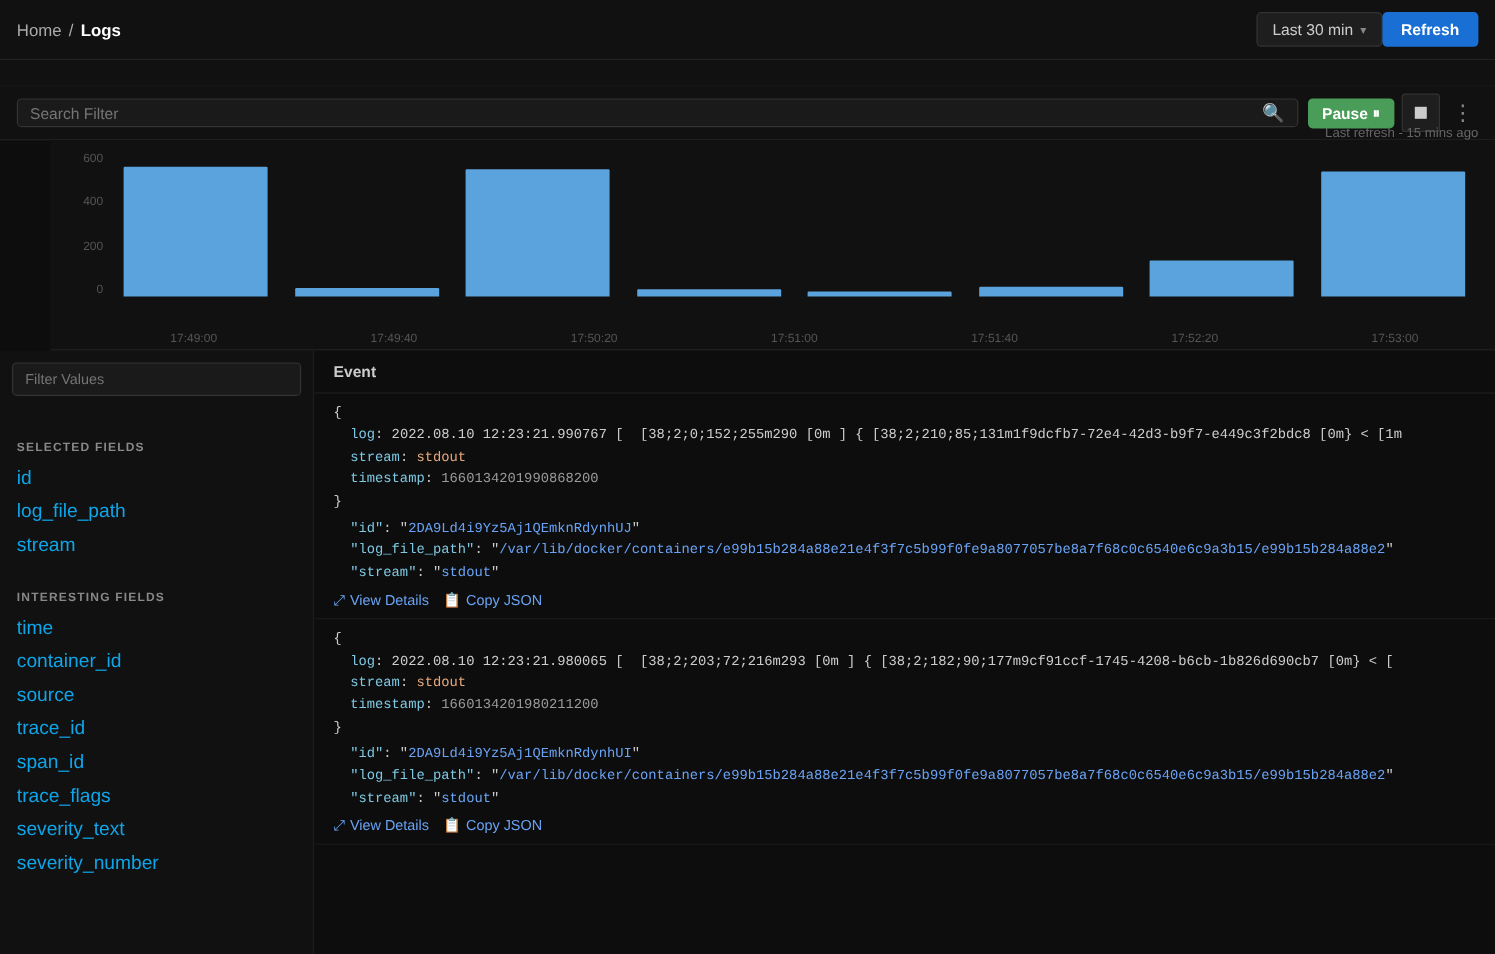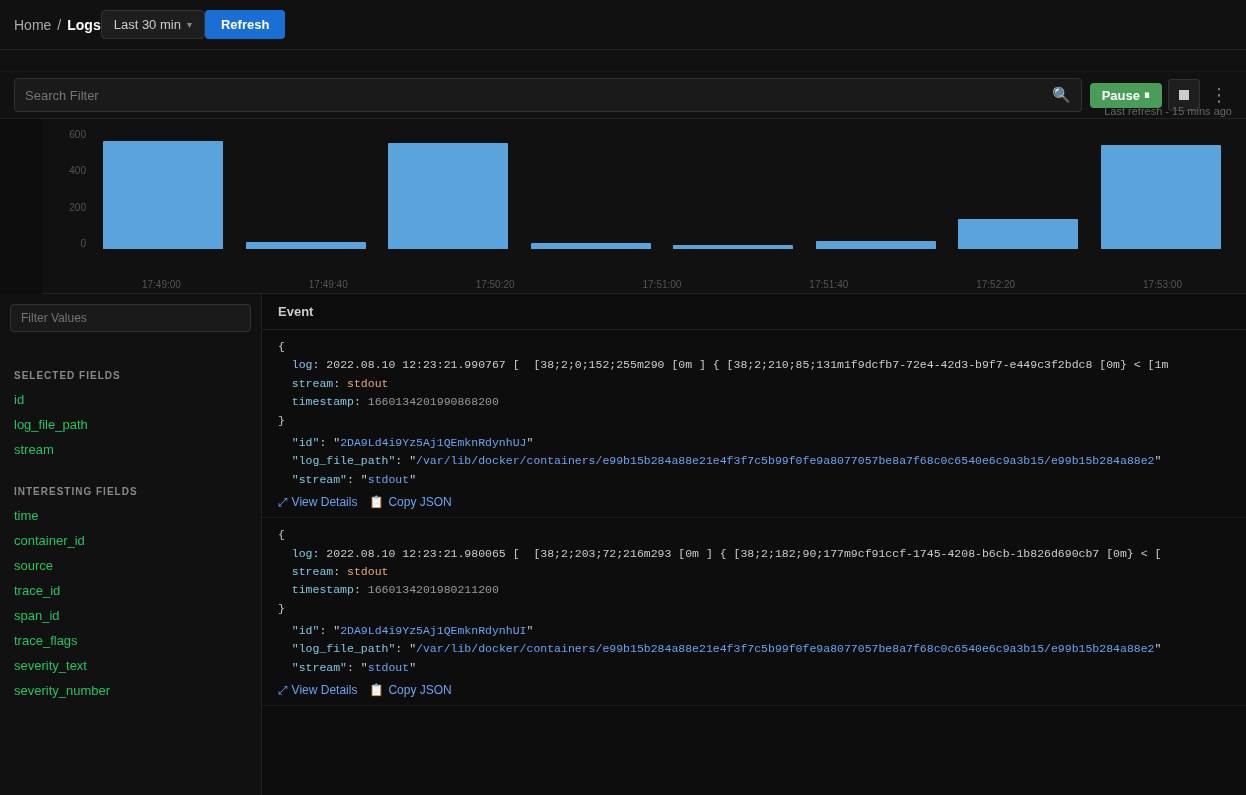--- a/index.html
+++ b/index.html
@@ -10,21 +10,21 @@
       font-size: 13px;
       overflow: hidden;
       width: 1246px;
       height: 795px;
     }
 
     
     .top-bar {
       display: flex;
       align-items: center;
-      justify-content: flex-start;
+      justify-content: space-between;
       padding: 8px 14px;
       background: #111;
       border-bottom: 1px solid #222;
       height: 50px;
     }
     .breadcrumb {
       display: flex;
       align-items: center;
       gap: 6px;
       color: #aaa;
@@ -71,21 +71,21 @@
       gap: 8px;
     }
     .search-input-wrap {
       flex: 1;
       display: flex;
       align-items: center;
       background: #1a1a1a;
       border: 1px solid #333;
       border-radius: 4px;
       padding: 0 10px;
-      height: 34px;
+      height: 24px;
       justify-content: flex-end;
     }
     .search-input-wrap input {
       background: transparent;
       border: none;
       outline: none;
       color: #ccc;
       font-size: 13px;
       flex: 1;
     }
@@ -241,22 +241,22 @@
       padding: 4px 14px 6px 14px;
       color: #888;
       font-size: 10px;
       font-weight: 700;
       letter-spacing: 1px;
       text-transform: uppercase;
       margin-top: 24px;
     }
     .sidebar-item {
       padding: 5px 14px;
-      color: #22c55e;
-      font-size: 13px;
+      color: #0ea5e9;
+      font-size: 16px;
       cursor: pointer;
     }
 
     
     .log-panel {
       flex: 1;
       background: #0d0d0d;
       overflow-y: auto;
       padding: 0;
     }

